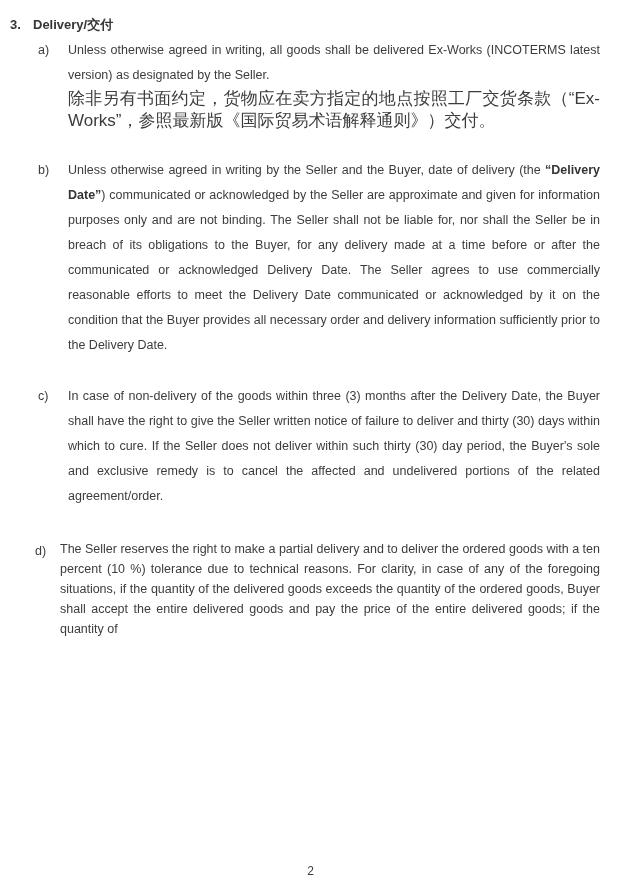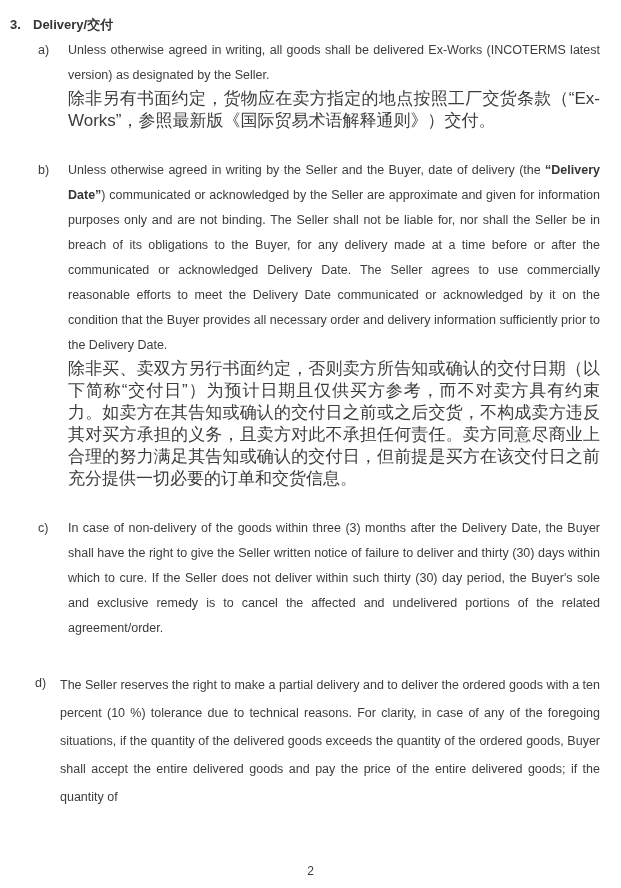--- a/index.html
+++ b/index.html
@@ -51,21 +51,21 @@
   .clause .text {
     flex: 1;
     min-width: 0;
   }
   .en {
     font-size: 12.5px;
     line-height: 25px;
     text-align: justify;
   }
   .clause-d .en {
-    line-height: 28px;
+    line-height: 20px;
   }
   .zh {
     font-size: 17px;
     line-height: 22px;
     text-align: justify;
   }
   .en strong {
     font-weight: 700;
     color: #353535;
   }
@@ -94,21 +94,20 @@
     <div class="text">
       <div class="en">Unless otherwise agreed in writing, all goods shall be delivered Ex-Works (INCOTERMS latest version) as designated by the Seller.</div>
       <div class="zh">除非另有书面约定，货物应在卖方指定的地点按照工厂交货条款（“Ex-Works”，参照最新版《国际贸易术语解释通则》）交付。</div>
     </div>
   </div>
 
   <div class="clause clause-b">
     <span class="marker">b)</span>
     <div class="text">
       <div class="en"><span>Unless otherwise agreed in writing by the Seller and the Buyer, date of delivery (the </span><strong>“Delivery Date”</strong><span>) communicated or acknowledged by the Seller are approximate and given for information purposes only and are not binding. The Seller shall not be liable for, nor shall the Seller be in breach of its obligations to the Buyer, for any delivery made at a time before or after the communicated or acknowledged Delivery Date. The Seller agrees to use commercially reasonable efforts to meet the Delivery Date communicated or acknowledged by it on the condition that the Buyer provides all necessary order and delivery information sufficiently prior to the Delivery Date.</span></div>
-      <div class="zh">除非买、卖双方另行书面约定，否则卖方所告知或确认的交付日期（以下简称“交付日”）为预计日期且仅供买方参考，而不对卖方具有约束力。如卖方在其告知或确认的交付日之前或之后交货，不构成卖方违反其对买方承担的义务，且卖方对此不承担任何责任。卖方同意尽商业上合理的努力满足其告知或确认的交付日，但前提是买方在该交付日之前充分提供一切必要的订单和交货信息。</div>
     </div>
   </div>
 
   <div class="clause clause-c">
     <span class="marker">c)</span>
     <div class="text">
       <div class="en">In case of non-delivery of the goods within three (3) months after the Delivery Date, the Buyer shall have the right to give the Seller written notice of failure to deliver and thirty (30) days within which to cure. If the Seller does not deliver within such thirty (30) day period, the Buyer's sole and exclusive remedy is to cancel the affected and undelivered portions of the related agreement/order.</div>
     </div>
   </div>
 

